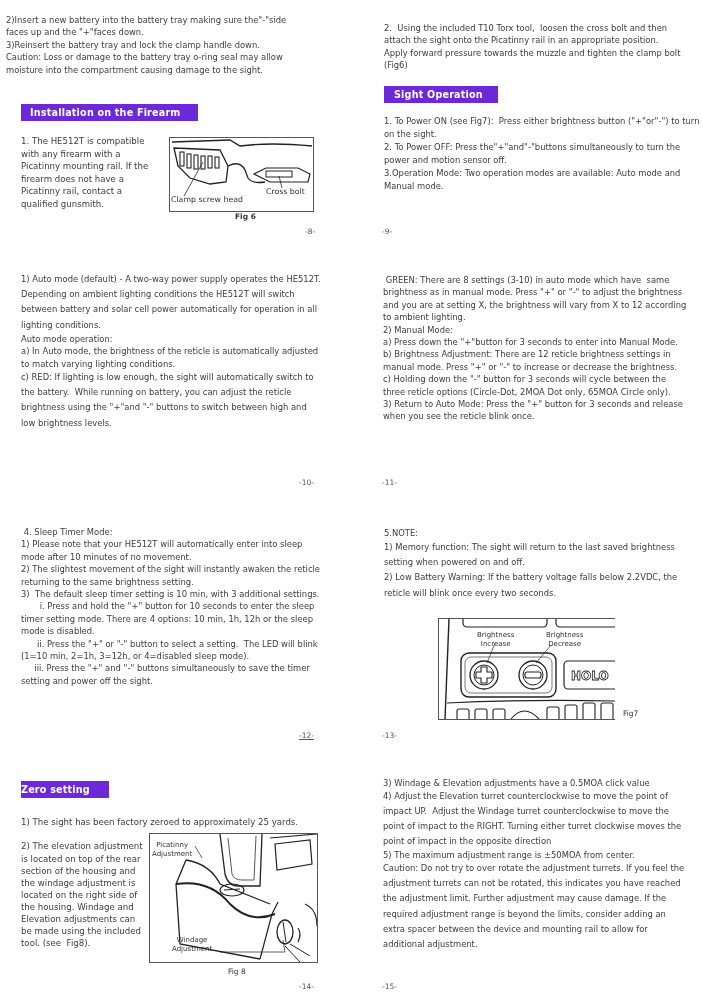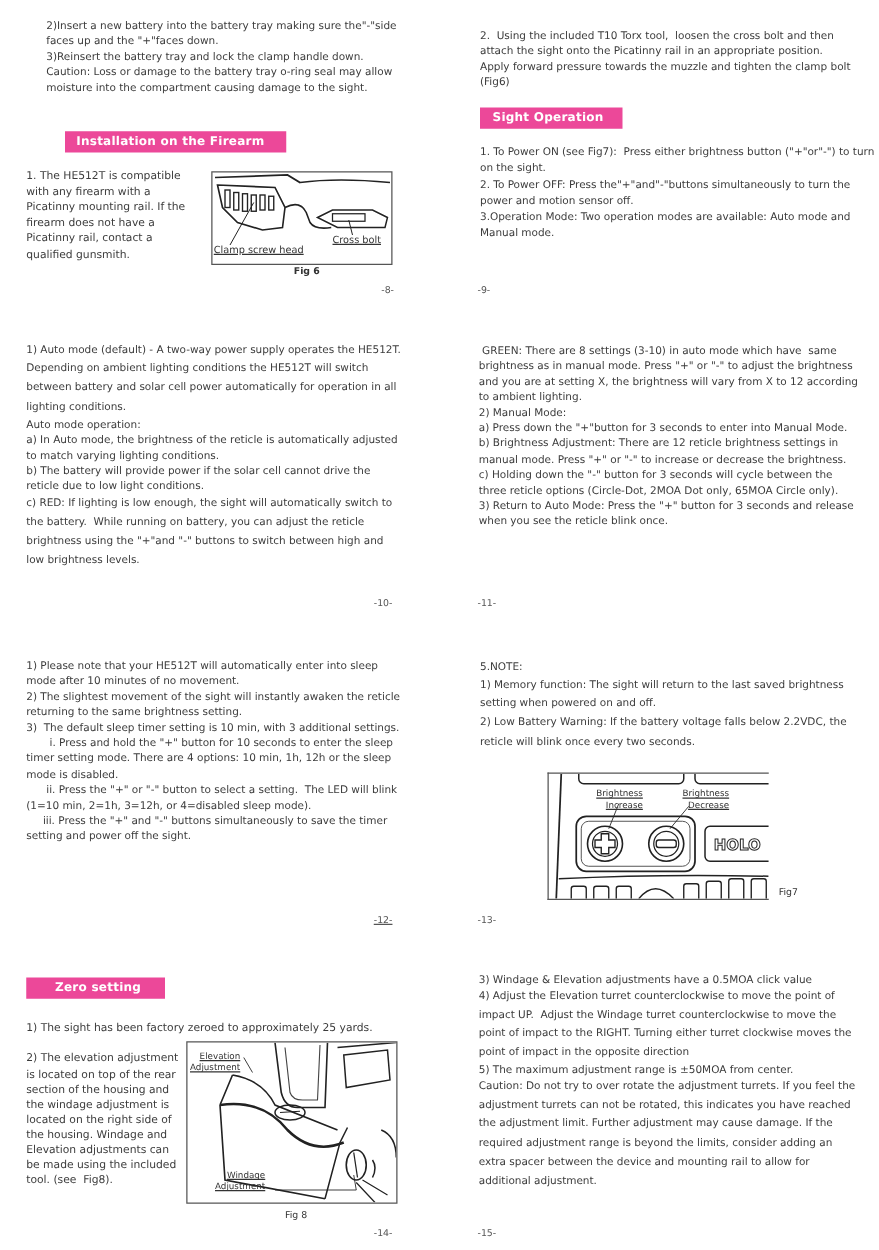--- a/index.html
+++ b/index.html
@@ -4,41 +4,41 @@
 <style>
   html, body { margin: 0; padding: 0; background: #ffffff; }
   body {
     width: 703px; height: 1000px; position: relative; overflow: hidden;
     font-family: "DejaVu Sans", sans-serif; color: #3a3a3a;
   }
   .page { position: absolute; width: 330px; }
   .txt { font-size: 8.4px; line-height: 12.4px; color: #3c3c3c; white-space: pre-wrap; }
   .txt.loose { line-height: 15.2px; }
   .hdr {
-    display: inline-block; background: #ec4899; color: #ffffff;
+    display: inline-block; background: #6d28d9; color: #ffffff;
     font-family: "DejaVu Sans", sans-serif; font-weight: bold; font-size: 9.6px;
     padding: 3px 10px 3px 9px; letter-spacing: 0.2px;
   }
   .pnum { position: absolute; font-size: 7.5px; color: #555; }
   .figlabel { font-size: 7.5px; color: #333; position: absolute; }
   .figbox { position: absolute; border: 1px solid #555; background: #fff; overflow: hidden; }
   svg { display: block; }
-  .callout { position: absolute; font-size: 7px; color: #333; text-align: right; line-height: 9px; background: transparent; text-decoration: underline; }
+  .callout { position: absolute; font-size: 7px; color: #333; text-align: center; line-height: 9px; background: transparent; }
 </style>
 </head>
 <body>
 
-<div class="page" style="left:37px; top:14px; width:300px;">
+<div class="page" style="left:6px; top:14px; width:300px;">
   <div class="txt">2)Insert a new battery into the battery tray making sure the"-"side faces up and the "+"faces down.</div>
   <div class="txt">3)Reinsert the battery tray and lock the clamp handle down.</div>
   <div class="txt">Caution: Loss or damage to the battery tray o-ring seal may allow moisture into the compartment causing damage to the sight.</div>
 </div>
 
 <div class="page" style="left:21px; top:101px; width:315px; height:140px;">
-  <div class="hdr" style="width:158px;margin-left:31px;">Installation on the Firearm</div>
+  <div class="hdr" style="width:158px;">Installation on the Firearm</div>
   <div class="txt" style="position:absolute; top:34px; left:0; width:140px; font-size:8.6px; line-height:12.6px;">1. The HE512T is compatible with any firearm with a Picatinny mounting rail. If the firearm does not have a Picatinny rail, contact a qualified gunsmith.</div>
 </div>
 <div class="figbox" style="left:169px; top:137px; width:143px; height:73px;">
   <svg width="143" height="73" viewBox="0 0 143 73">
     <path d="M2,4 L60,2 L70,8 Q100,4 142,8" fill="none" stroke="#222" stroke-width="1.4"></path>
     <path d="M4,10 L50,12 L58,28 L56,44 L40,46 L20,40 L8,28 Z" fill="#fff" stroke="#222" stroke-width="1.3"></path>
     <g fill="none" stroke="#222" stroke-width="1.1">
       <rect x="10" y="14" width="4" height="14"></rect>
         <rect x="17" y="16" width="4" height="14"></rect>
       <rect x="24" y="17" width="4" height="14"></rect>
@@ -66,36 +66,36 @@
     <div class="txt" style="line-height:13px;">2. To Power OFF: Press the"+"and"-"buttons simultaneously to turn the power and motion sensor off.</div>
     <div class="txt" style="line-height:13px;">3.Operation Mode: Two operation modes are available: Auto mode and Manual mode.</div>
   </div>
 </div>
 <div class="pnum" style="left:382px; top:227px;">-9-</div>
 
 <div class="page" style="left:21px; top:272px; width:300px;">
   <div class="txt loose">1) Auto mode (default) - A two-way power supply operates the HE512T. Depending on ambient lighting conditions the HE512T will switch between battery and solar cell power automatically for operation in all lighting conditions.</div>
   <div class="txt">Auto mode operation:</div>
   <div class="txt">a) In Auto mode, the brightness of the reticle is automatically adjusted to match varying lighting conditions.</div>
-  <div class="txt">b) The battery will provide power if the solar cell cannot drive the reticle due to low light conditions.</div>
   <div class="txt loose">c) RED: If lighting is low enough, the sight will automatically switch to the battery.  While running on battery, you can adjust the reticle brightness using the "+"and "-" buttons to switch between high and low brightness levels.</div>
 </div>
 <div class="pnum" style="left:299px; top:478px;">-10-</div>
 
 <div class="page" style="left:383px; top:274px; width:305px;">
   <div class="txt"> GREEN: There are 8 settings (3-10) in auto mode which have  same brightness as in manual mode. Press "+" or "-" to adjust the brightness and you are at setting X, the brightness will vary from X to 12 according to ambient lighting.</div>
   <div class="txt">2) Manual Mode:</div>
   <div class="txt">a) Press down the "+"button for 3 seconds to enter into Manual Mode.</div>
   <div class="txt">b) Brightness Adjustment: There are 12 reticle brightness settings in manual mode. Press "+" or "-" to increase or decrease the brightness.</div>
   <div class="txt">c) Holding down the "-" button for 3 seconds will cycle between the three reticle options (Circle-Dot, 2MOA Dot only, 65MOA Circle only).</div>
   <div class="txt">3) Return to Auto Mode: Press the "+" button for 3 seconds and release when you see the reticle blink once.</div>
 </div>
 <div class="pnum" style="left:382px; top:478px;">-11-</div>
 
 <div class="page" style="left:21px; top:526px; width:300px;">
+  <div class="txt"> 4. Sleep Timer Mode:</div>
   <div class="txt">1) Please note that your HE512T will automatically enter into sleep mode after 10 minutes of no movement.</div>
   <div class="txt">2) The slightest movement of the sight will instantly awaken the reticle</div>
   <div class="txt">returning to the same brightness setting.</div>
   <div class="txt">3)  The default sleep timer setting is 10 min, with 3 additional settings.</div>
   <div class="txt">       i. Press and hold the "+" button for 10 seconds to enter the sleep timer setting mode. There are 4 options: 10 min, 1h, 12h or the sleep mode is disabled.</div>
   <div class="txt">      ii. Press the "+" or "-" button to select a setting.  The LED will blink (1=10 min, 2=1h, 3=12h, or 4=disabled sleep mode).</div>
   <div class="txt">     iii. Press the "+" and "-" buttons simultaneously to save the timer setting and power off the sight.</div>
 </div>
 <div class="pnum" style="left:299px; top:731px;text-decoration:underline;">-12-</div>
 
@@ -135,21 +135,21 @@
   </svg>
   <div class="callout" style="left:38px; top:12px; white-space:pre;">Brightness
 Increase</div>
   <div class="callout" style="left:107px; top:12px; white-space:pre;">Brightness
 Decrease</div>
 </div>
 <div class="figlabel" style="left:623px; top:709px;">Fig7</div>
 <div class="pnum" style="left:382px; top:731px;">-13-</div>
 
 <div class="page" style="left:21px; top:778px; width:320px;">
-  <div class="hdr" style="width:78px; padding-left:23px;">Zero setting</div>
+  <div class="hdr" style="width:78px; padding-left:0;">Zero setting</div>
   <div class="txt" style="margin-top:18px; font-size:8.6px;">1) The sight has been factory zeroed to approximately 25 yards.</div>
   <div class="txt" style="margin-top:12px; width:122px; font-size:8.6px; line-height:12.1px;">2) The elevation adjustment is located on top of the rear section of the housing and the windage adjustment is located on the right side of the housing. Windage and Elevation adjustments can be made using the included tool. (see  Fig8).</div>
 </div>
 <div class="figbox" style="left:149px; top:833px; width:167px; height:128px;">
   <svg width="167" height="128" viewBox="0 0 167 128">
     <path d="M70,0 L75,40 Q78,52 88,52 L110,52 L112,0" fill="none" stroke="#222" stroke-width="1.3"></path>
     <path d="M78,4 L82,40 Q84,46 92,46 L104,46 L106,2" fill="none" stroke="#444" stroke-width="0.9"></path>
     <path d="M120,4 L167,0 M125,10 L160,6 L162,30 L127,36 Z" fill="none" stroke="#222" stroke-width="1.2"></path>
     <path d="M36,26 Q60,30 70,50 L120,70" fill="none" stroke="#222" stroke-width="1.3"></path>
     <path d="M26,50 L36,26 M26,50 L30,110 L110,125" fill="none" stroke="#222" stroke-width="1.3"></path>
@@ -159,21 +159,21 @@
     <line x1="74" y1="56" x2="90" y2="55" stroke="#222" stroke-width="1"></line>
     <ellipse cx="135" cy="98" rx="8" ry="12" fill="none" stroke="#222" stroke-width="1.3"></ellipse>
     <line x1="133" y1="88" x2="136" y2="108" stroke="#222" stroke-width="1"></line>
     <path d="M148,94 Q152,100 148,108" fill="none" stroke="#222" stroke-width="1.2"></path>
     <path d="M155,70 Q167,75 167,92" fill="none" stroke="#222" stroke-width="1.2"></path>
     <path d="M135,112 L150,128 M140,110 L160,122" fill="none" stroke="#222" stroke-width="1"></path>
     <line x1="45" y1="12" x2="52" y2="24" stroke="#222" stroke-width="0.7"></line>
     <line x1="70" y1="118" x2="135" y2="118" stroke="#222" stroke-width="0.7"></line>
     <line x1="135" y1="118" x2="133" y2="106" stroke="#222" stroke-width="0.7"></line>
   </svg>
-  <div class="callout" style="left:2px; top:7px; white-space:pre;">Elevation
+  <div class="callout" style="left:2px; top:7px; white-space:pre;">Picatinny
 Adjustment</div>
   <div class="callout" style="left:22px; top:102px; white-space:pre;">Windage
 Adjustment</div>
 </div>
 <div class="figlabel" style="left:228px; top:967px;">Fig 8</div>
 <div class="pnum" style="left:299px; top:982px;">-14-</div>
 
 <div class="page" style="left:383px; top:777px; width:305px;">
   <div class="txt" style="line-height:12px;">3) Windage &amp; Elevation adjustments have a 0.5MOA click value</div>
   <div class="txt loose" style="line-height:15px;">4) Adjust the Elevation turret counterclockwise to move the point of impact UP.  Adjust the Windage turret counterclockwise to move the point of impact to the RIGHT. Turning either turret clockwise moves the point of impact in the opposite direction</div>

